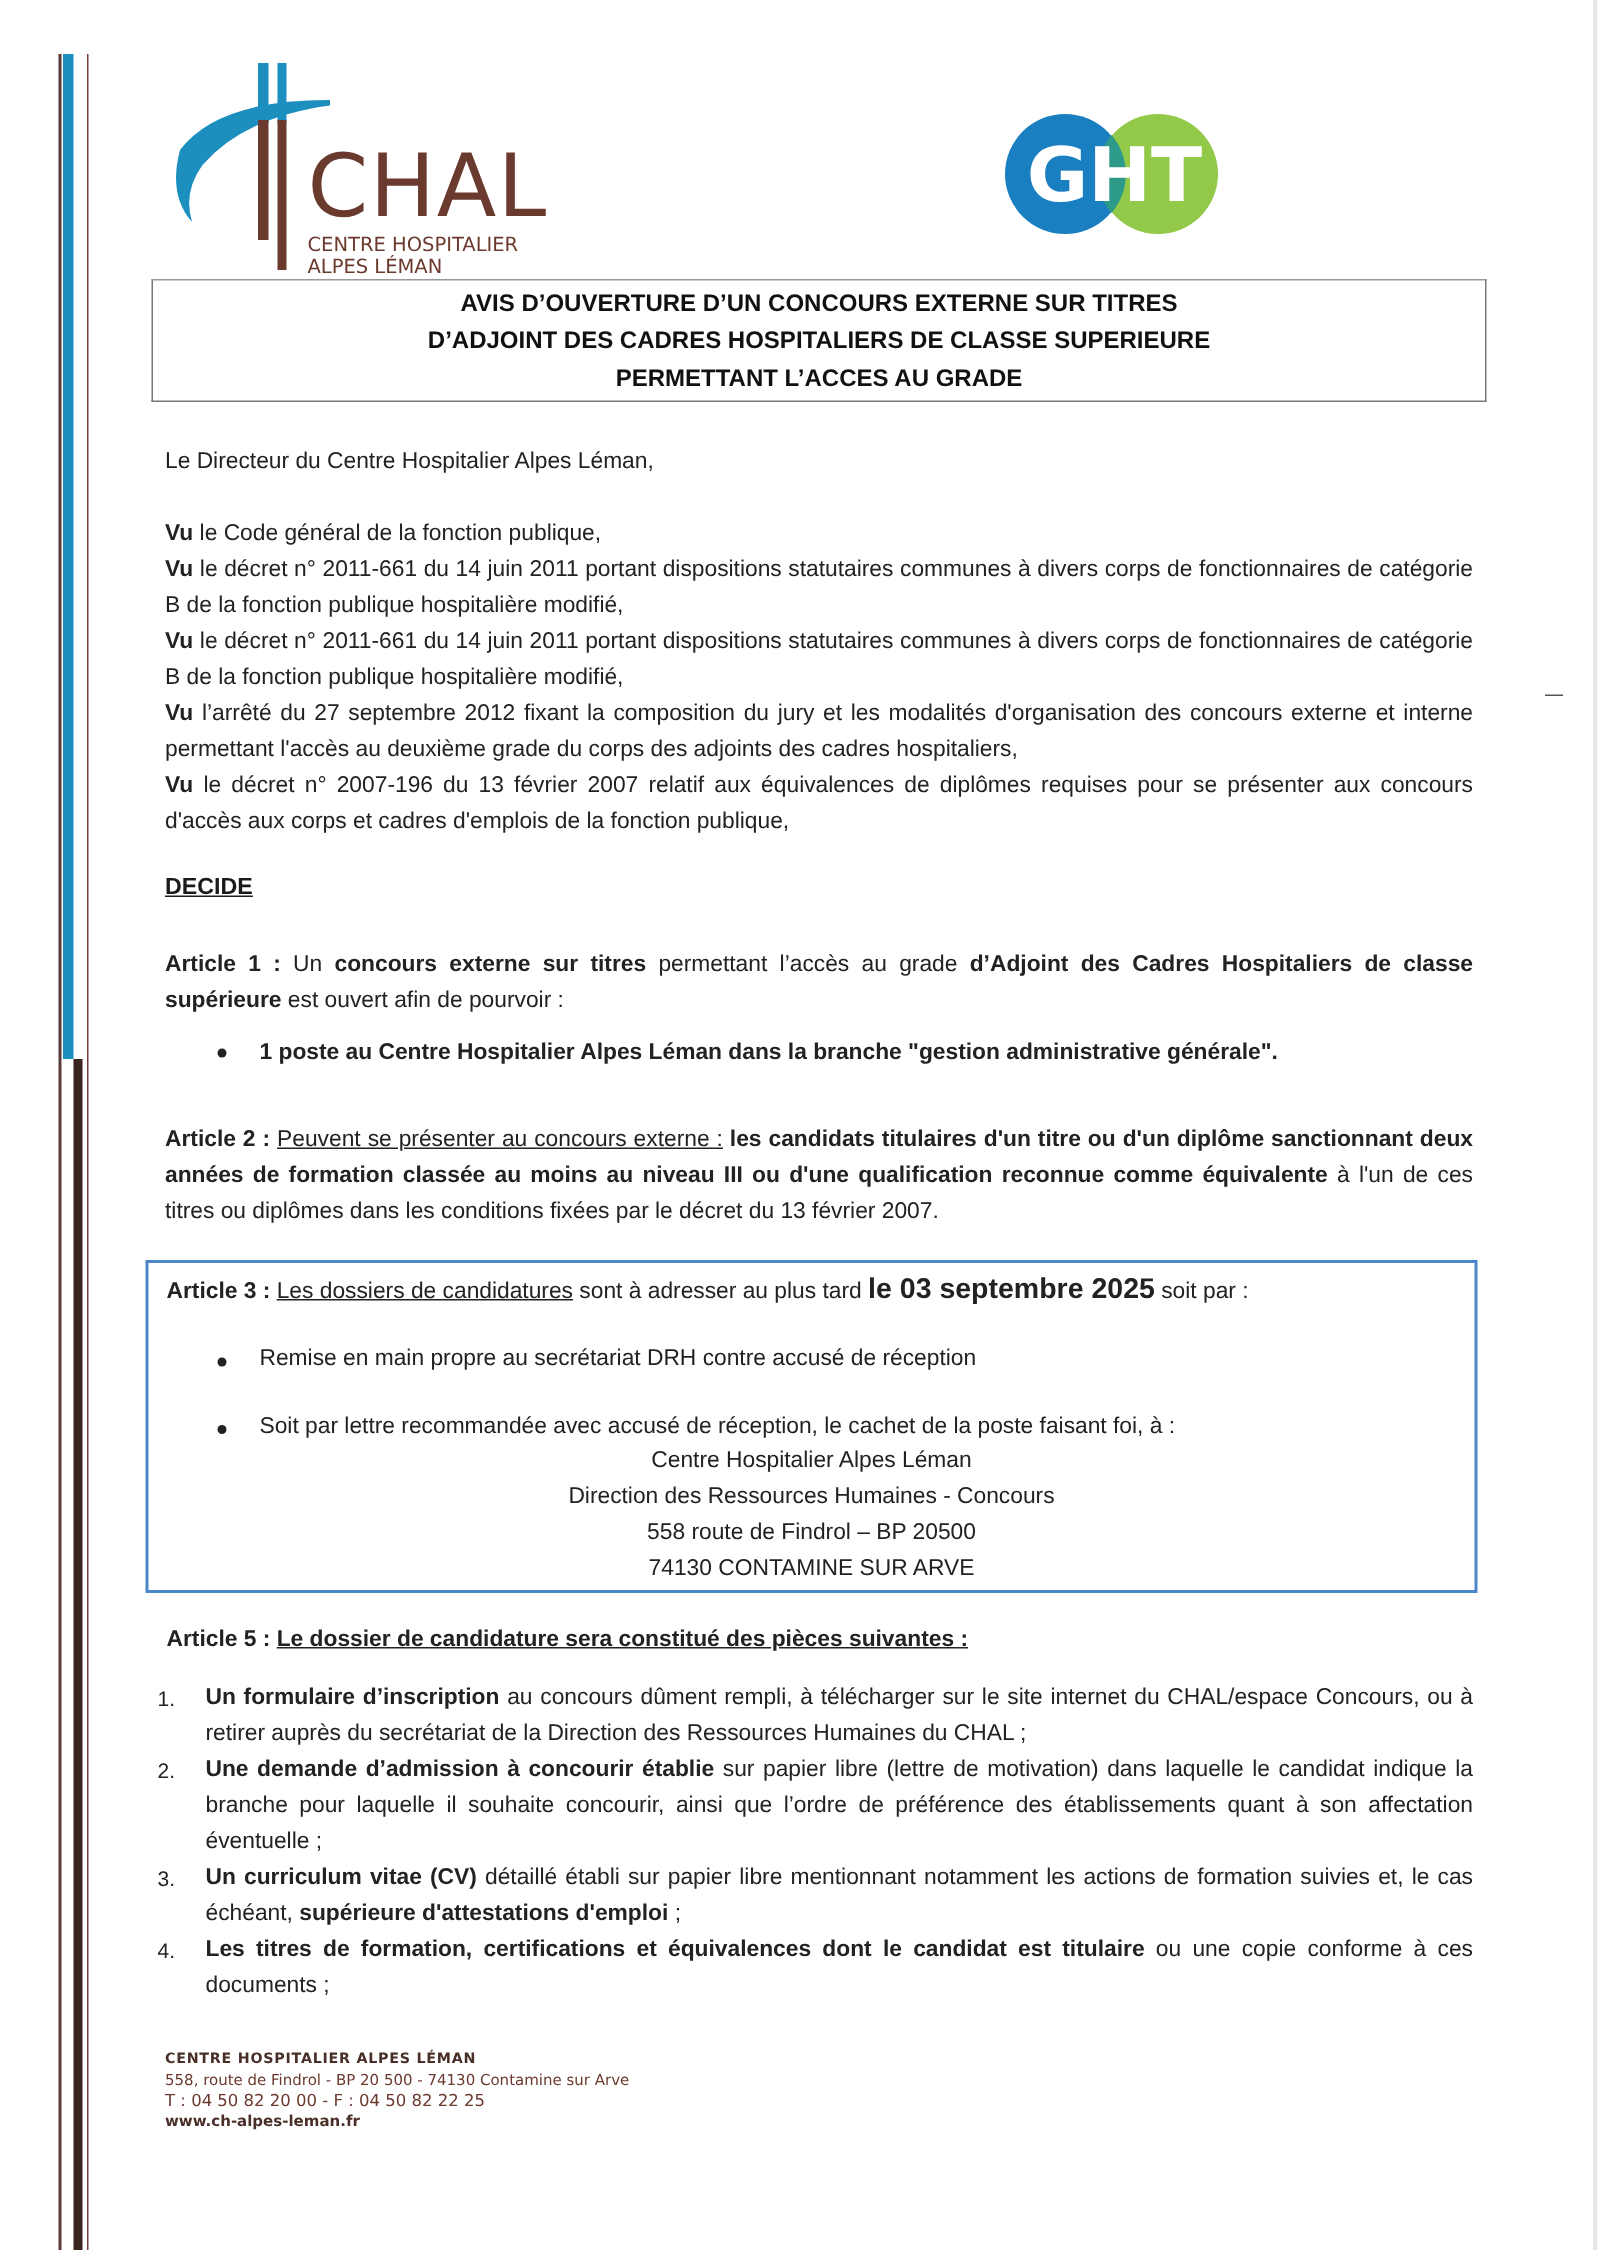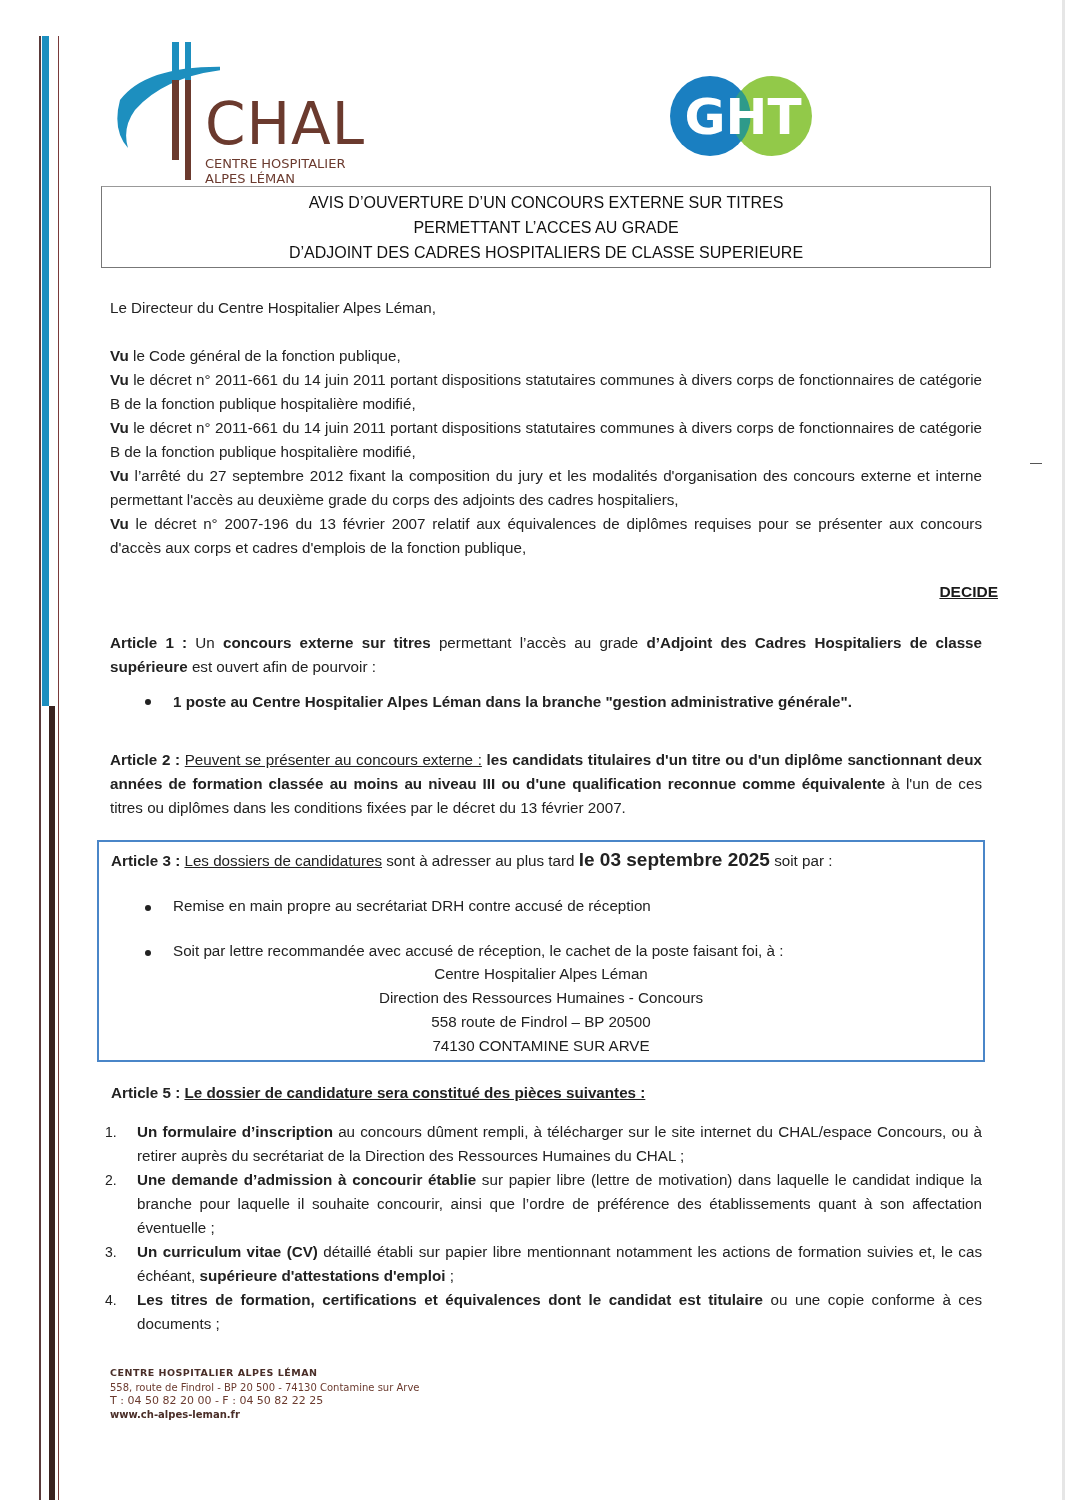--- a/index.html
+++ b/index.html
@@ -19,30 +19,30 @@
   .chal-sub { position: absolute; left: 95px; top: 116px; font-size: 13px; color: #6b3a2e; line-height: 15px; font-family: "DejaVu Sans", sans-serif; }
 
   
   .ght-logo { left: 668px; top: 76px; width: 290px; height: 80px; }
   .ght-text { position: absolute; left: 150px; top: 6px; }
   .ght-l1 { font-size: 17px; font-weight: bold; color: #8cc63f; line-height: 16px; font-family: "DejaVu Sans", sans-serif; }
   .ght-l3 { font-size: 10.5px; font-weight: bold; color: #1a7fc1; line-height: 12px; font-family: "DejaVu Sans", sans-serif; }
 
   
   .title-box { left: 101px; top: 186px; width: 890px; height: 82px; border: 1px solid #777; border-top-color:#999; box-sizing: border-box; text-align: center; }
-  .title-line { font-size: 16px; line-height: 25px; color: #111; }
+  .title-line { font-size: 16px; line-height: 25px; color: #111; font-weight: bold; }
   .title-box .title-line:first-child { margin-top: 3px; }
 
   .text { font-size: 15.2px; line-height: 24px; color: #222; }
   .body-block { left: 110px; width: 872px; }
   .just { text-align: justify; text-align-last: left; }
   b { font-weight: bold; }
   u { text-decoration: underline; }
 
-  .decide { left: 126px; width: 872px; top: 583px; text-align: right; font-size: 15.5px; }
+  .decide { left: 110px; width: 872px; top: 583px; text-align: left; font-size: 15.5px; }
 
   .bullet { position: absolute; width: 6px; height: 6px; border-radius: 50%; background: #222; }
 
   .art3-box { left: 97px; top: 840px; width: 888px; height: 222px; border: 2px solid #4a86c8; box-sizing: border-box; }
 
   .footer { left: 110px; top: 1365px; font-family: "DejaVu Sans", sans-serif; color: #5a3a30; }
   .footer .f1 { font-size: 9.5px; font-weight: bold; letter-spacing: .5px; line-height: 16px; color:#4a2e28; }
   .footer .f2 { font-size: 10px; line-height: 13px; color:#6b3a2e; }
   .footer .f3 { font-size: 11px; line-height: 13px; color:#6b3a2e; }
   .footer .f4 { font-size: 10px; font-weight: bold; line-height: 16px; color:#4a2e28; }
@@ -80,22 +80,22 @@
   <svg width="150" height="80" style="position:absolute;left:0;top:0">
     <circle cx="42" cy="40" r="40" fill="#1a7fc1"></circle>
     <circle cx="104" cy="40" r="40" fill="#8cc63f" fill-opacity="0.95"></circle>
     <path d="M 73 14 A 40 40 0 0 1 73 66 A 40 40 0 0 1 73 14 Z" fill="#2e9a8a"></path>
     <text x="75" y="58" text-anchor="middle" font-family="DejaVu Sans, sans-serif" font-weight="bold" font-size="50" fill="#ffffff">GHT</text>
   </svg>
 </div>
 
 <div class="abs title-box">
   <div class="title-line">AVIS D’OUVERTURE D’UN CONCOURS EXTERNE SUR TITRES</div>
+  <div class="title-line">D’ADJOINT DES CADRES HOSPITALIERS DE CLASSE SUPERIEURE</div>
   <div class="title-line">PERMETTANT L’ACCES AU GRADE</div>
-  <div class="title-line">D’ADJOINT DES CADRES HOSPITALIERS DE CLASSE SUPERIEURE</div>
 </div>
 
 <div class="abs text body-block" style="top:296px">Le Directeur du Centre Hospitalier Alpes Léman,</div>
 
 <div class="abs text body-block just" style="top:344px">
   <div><b>Vu</b><span> le Code général de la fonction publique,</span></div>
   <div><b>Vu</b><span> le décret n° 2011-661 du 14 juin 2011 portant dispositions statutaires communes à divers corps de fonctionnaires de catégorie B de la fonction publique hospitalière modifié,</span></div>
   <div><b>Vu</b><span> le décret n° 2011-661 du 14 juin 2011 portant dispositions statutaires communes à divers corps de fonctionnaires de catégorie B de la fonction publique hospitalière modifié,</span></div>
   <div><b>Vu</b><span> l’arrêté du 27 septembre 2012 fixant la composition du jury et les modalités d'organisation des concours externe et interne permettant l'accès au deuxième grade du corps des adjoints des cadres hospitaliers,</span></div>
   <div><b>Vu</b><span> le décret n° 2007-196 du 13 février 2007 relatif aux équivalences de diplômes requises pour se présenter aux concours d'accès aux corps et cadres d'emplois de la fonction publique,</span></div>

